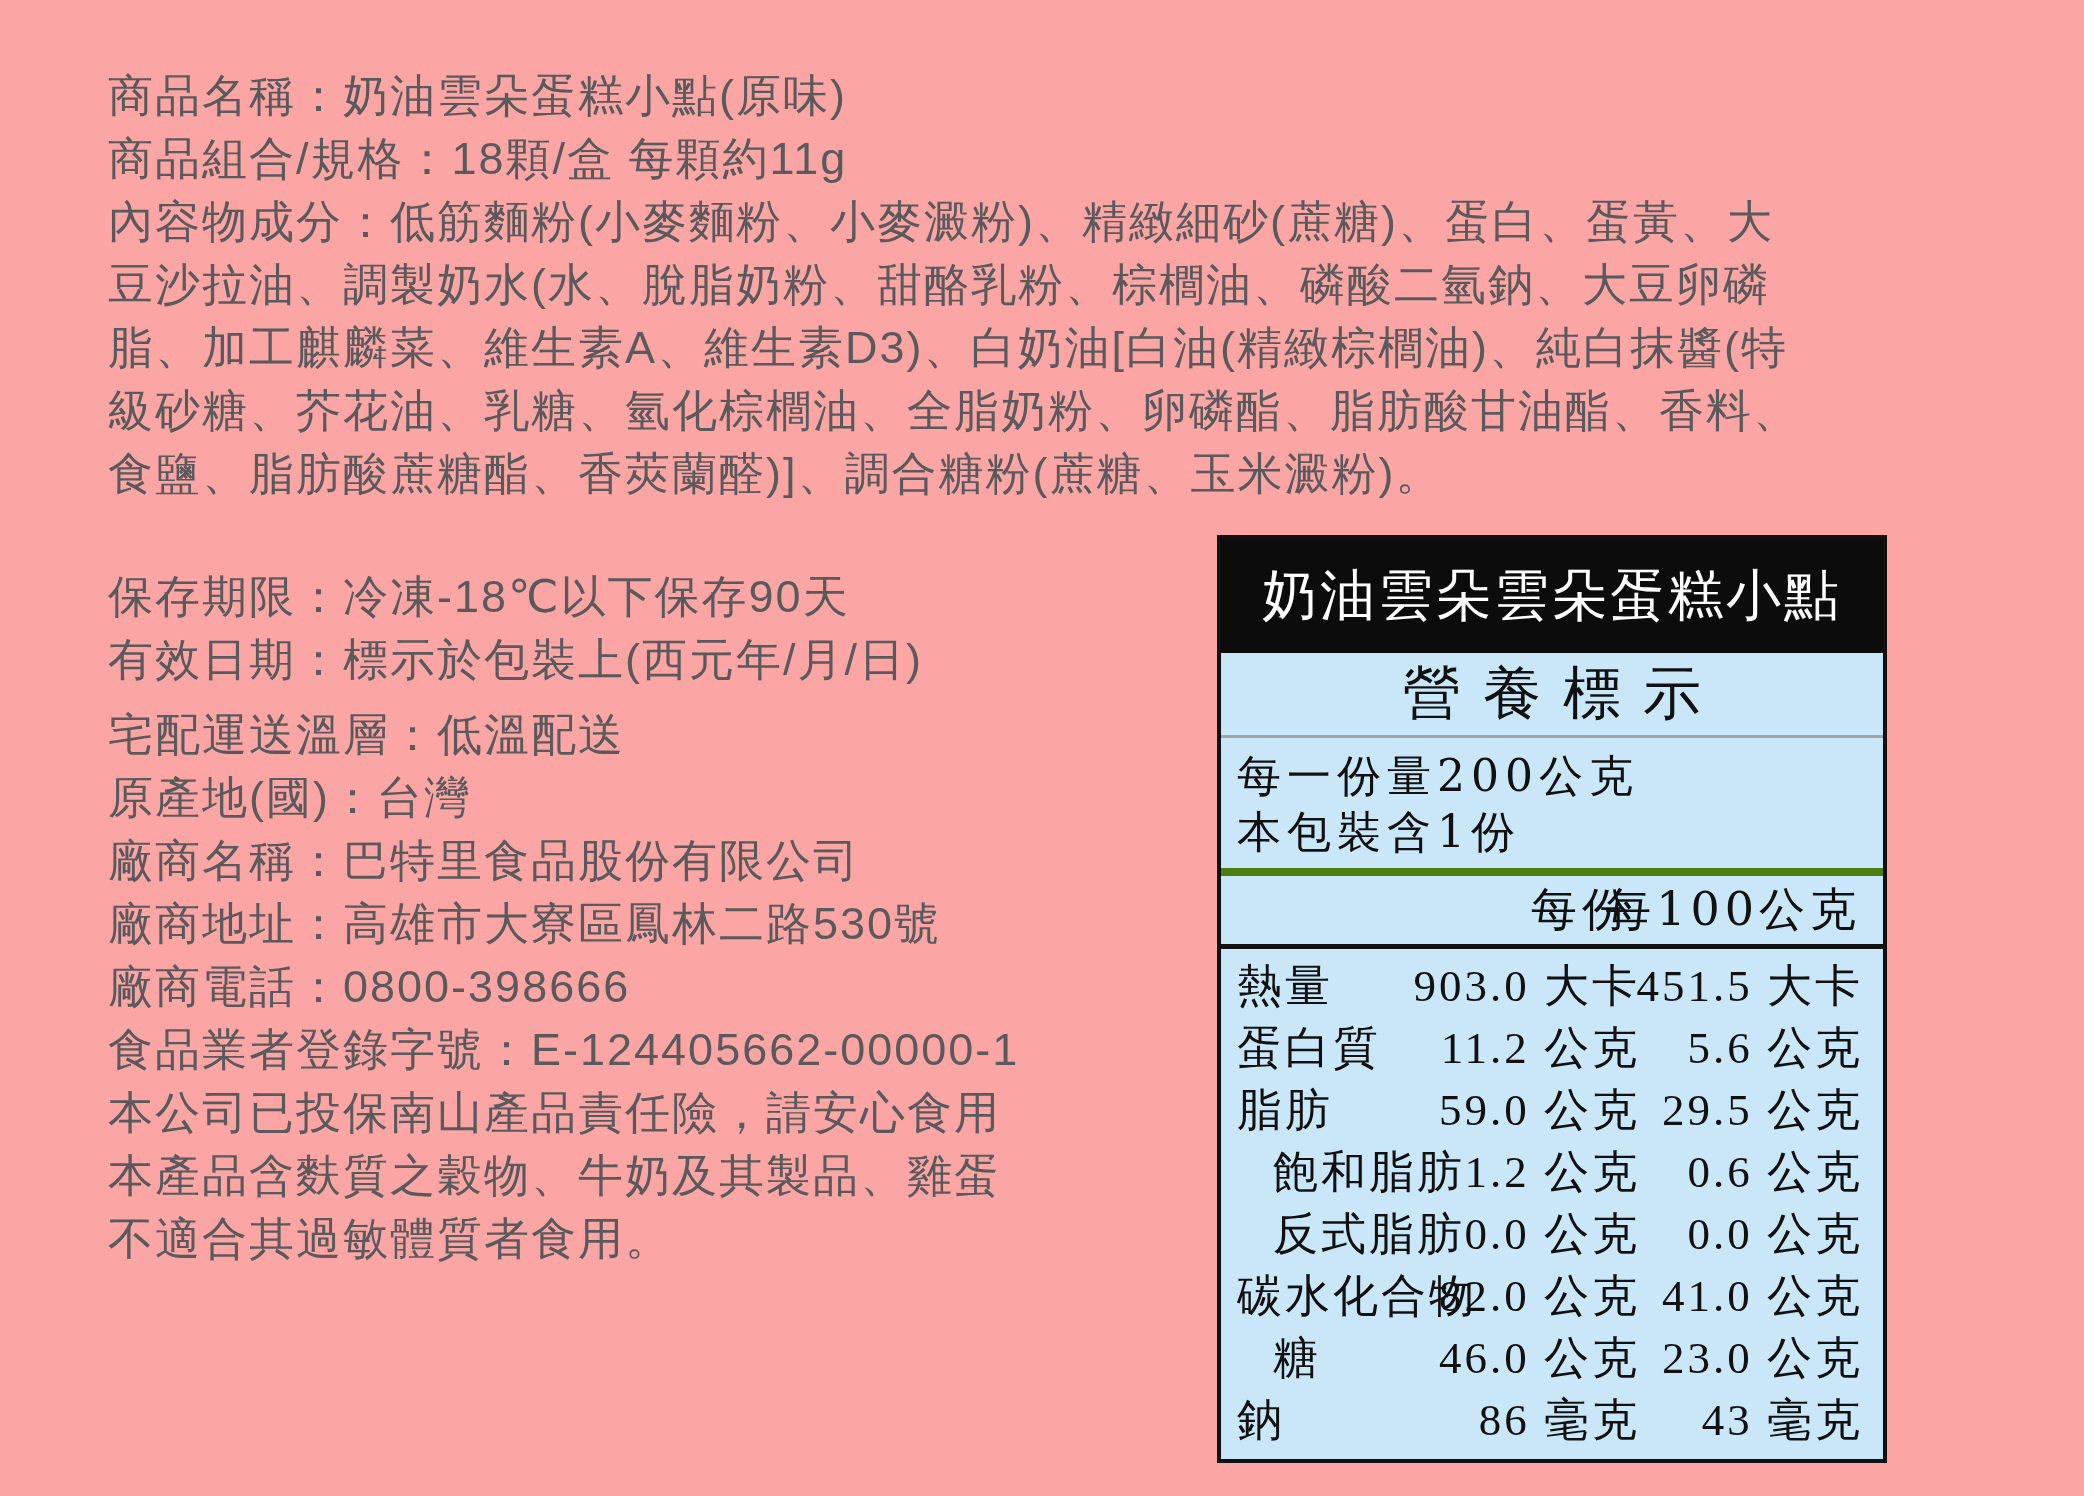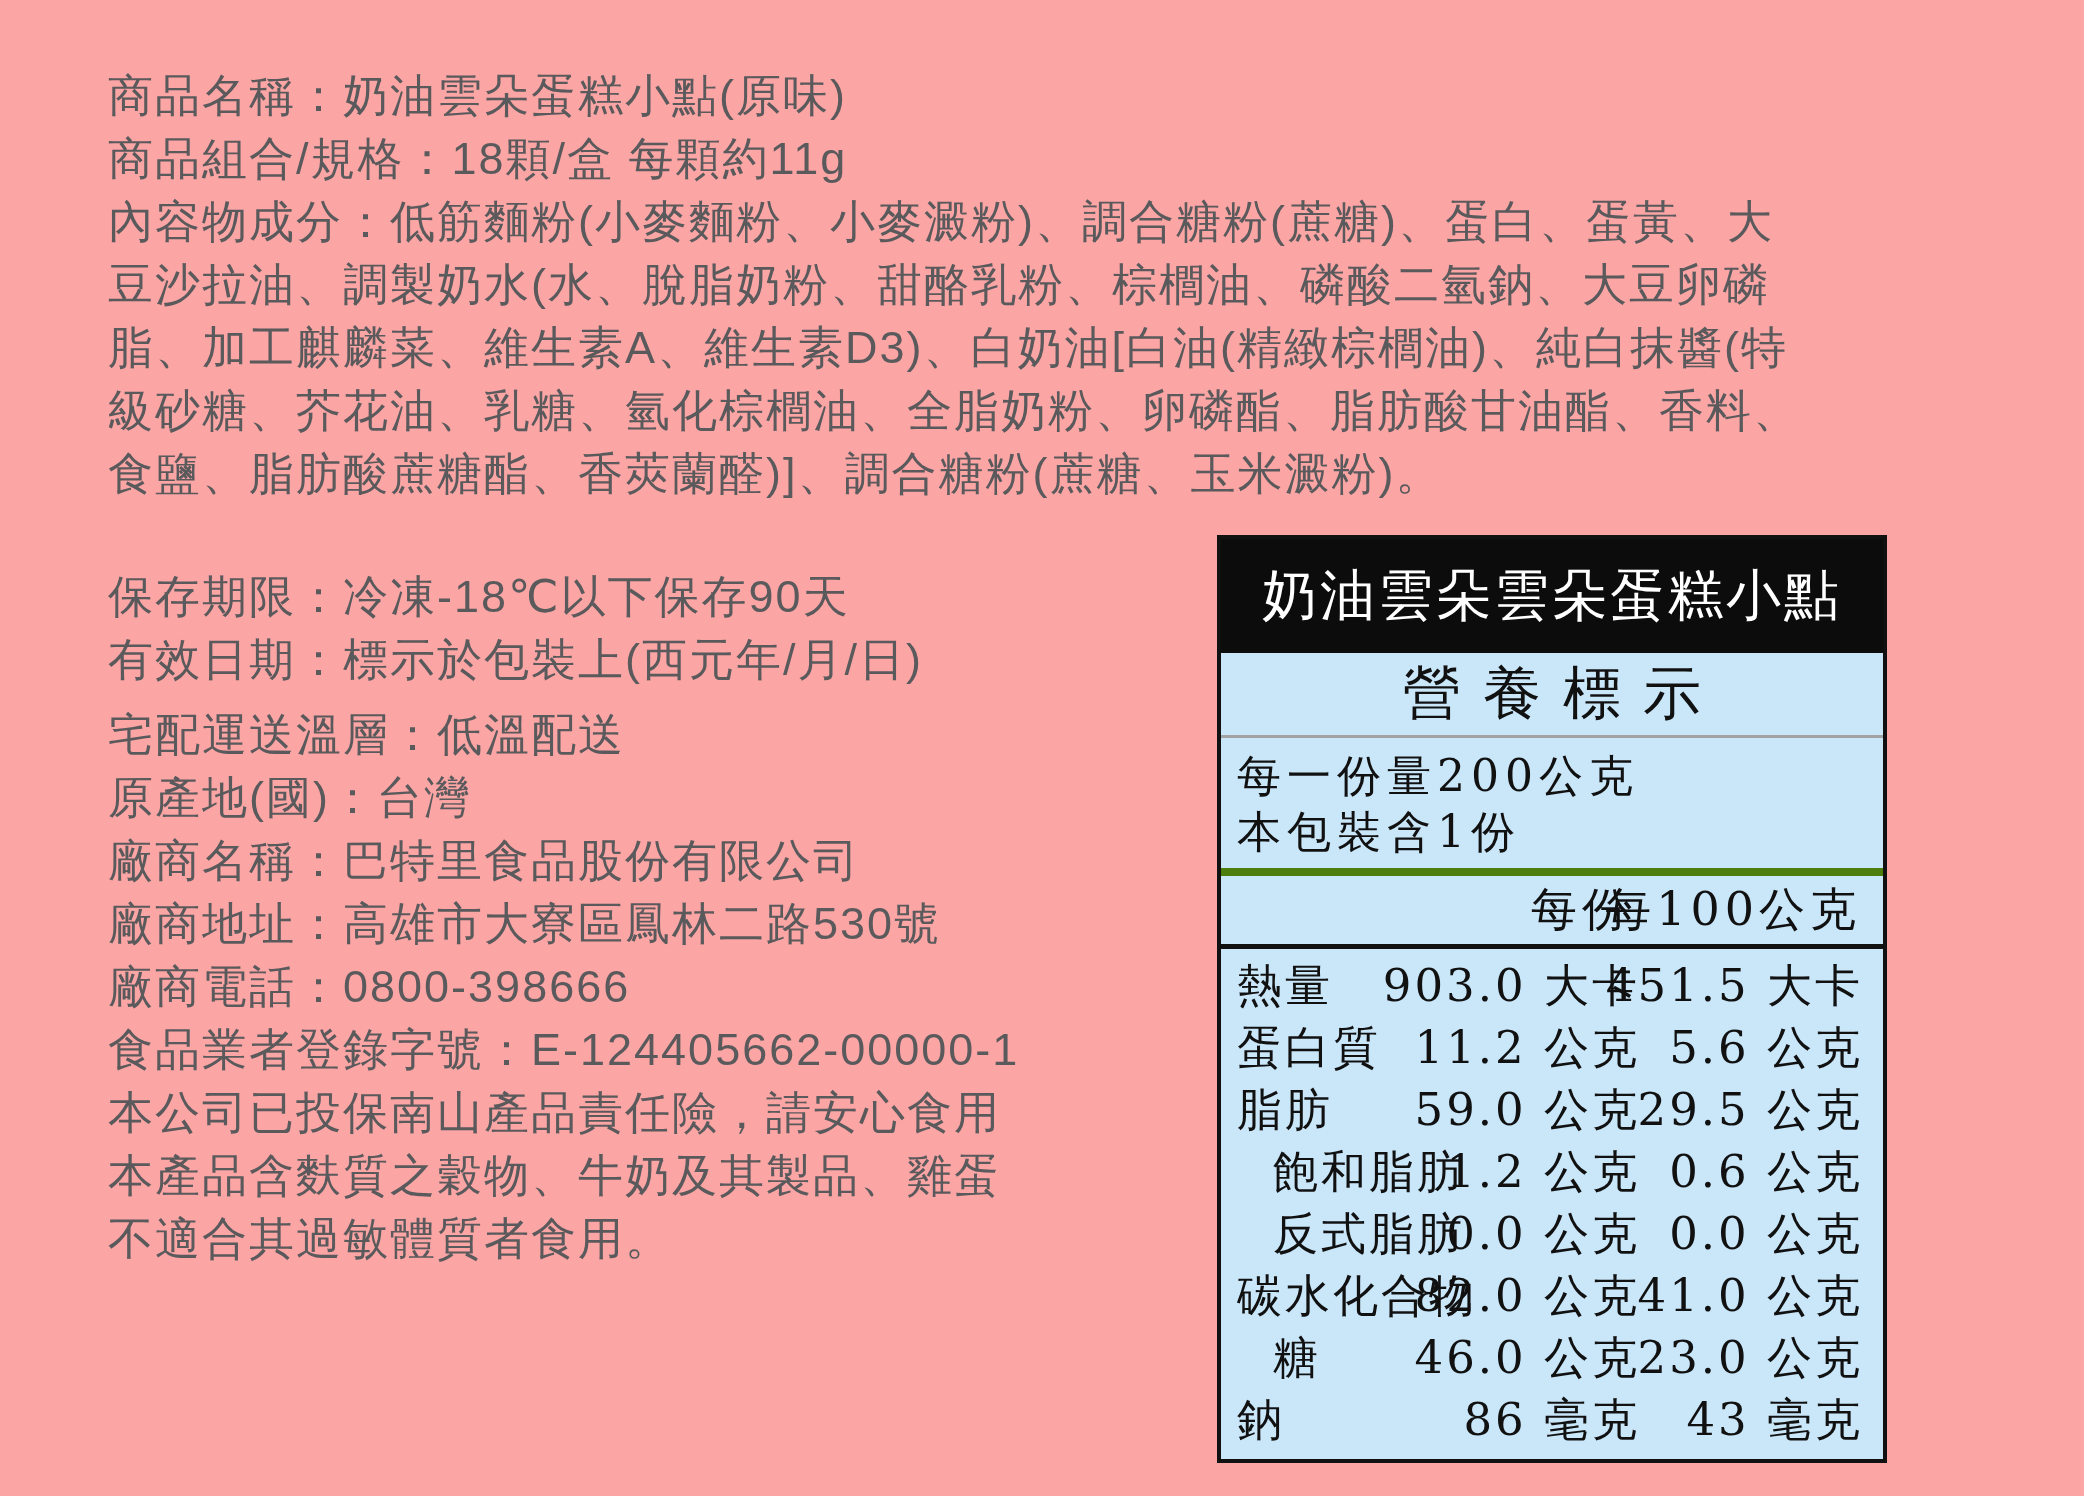--- a/index.html
+++ b/index.html
@@ -50,41 +50,41 @@
   .ntable-colhead{
     position:relative;height:68px;border-bottom:5px solid #111;
     font-size:46px;letter-spacing:5px;
   }
   .colhead-1{position:absolute;right:250px;top:50%;transform:translateY(-50%);}
   .colhead-2{position:absolute;right:22px;top:50%;transform:translateY(-50%);}
   .ntable-rows{padding:6px 0 8px 0;}
   .nrow{
     position:relative;height:62px;
     display:flex;align-items:center;
-    font-size:45px;letter-spacing:3px;
+    font-size:45px;letter-spacing:3px;font-family:Liberation Serif, serif;
   }
   .nrow .nlabel{padding-left:16px;}
   .nrow.indent .nlabel{padding-left:52px;}
   .nval1{position:absolute;right:243px;top:50%;transform:translateY(-50%);}
   .nval2{position:absolute;right:20px;top:50%;transform:translateY(-50%);}
 </style>
 </head>
 <body>
 
 <div class="page">
 
   <div class="left-col">
 
     <div>
       <div class="txt-line">商品名稱：奶油雲朵蛋糕小點(原味)</div>
       <div class="txt-line">商品組合/規格：18顆/盒 每顆約11g</div>
     </div>
 
     <div>
-      <div class="txt-line ing-line">內容物成分：低筋麵粉(小麥麵粉、小麥澱粉)、調合糖粉(蔗糖)、蛋白、蛋黃、大</div>
+      <div class="txt-line ing-line">內容物成分：低筋麵粉(小麥麵粉、小麥澱粉)、精緻細砂(蔗糖)、蛋白、蛋黃、大</div>
       <div class="txt-line ing-line">豆沙拉油、調製奶水(水、脫脂奶粉、甜酪乳粉、棕櫚油、磷酸二氫鈉、大豆卵磷</div>
       <div class="txt-line ing-line">脂、加工麒麟菜、維生素A、維生素D3)、白奶油[白油(精緻棕櫚油)、純白抹醬(特</div>
       <div class="txt-line ing-line">級砂糖、芥花油、乳糖、氫化棕櫚油、全脂奶粉、卵磷酯、脂肪酸甘油酯、香料、</div>
       <div class="txt-line ing-line">食鹽、脂肪酸蔗糖酯、香莢蘭醛)]、調合糖粉(蔗糖、玉米澱粉)。</div>
     </div>
 
     <div class="storage-block">
       <div class="txt-line">保存期限：冷凍-18℃以下保存90天</div>
       <div class="txt-line">有效日期：標示於包裝上(西元年/月/日)</div>
     </div>

